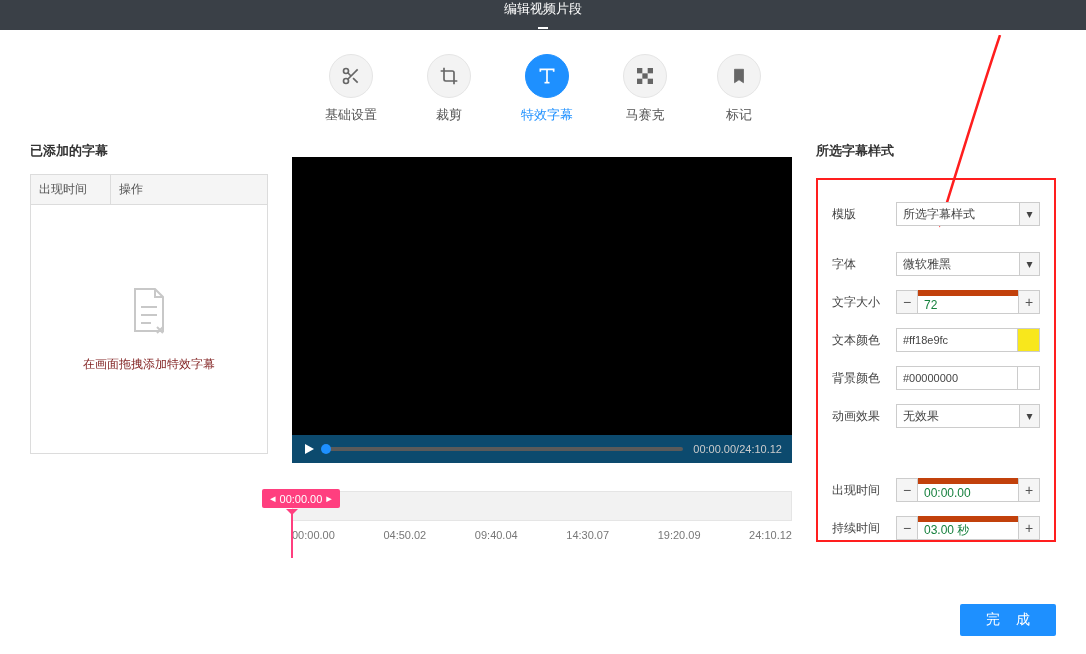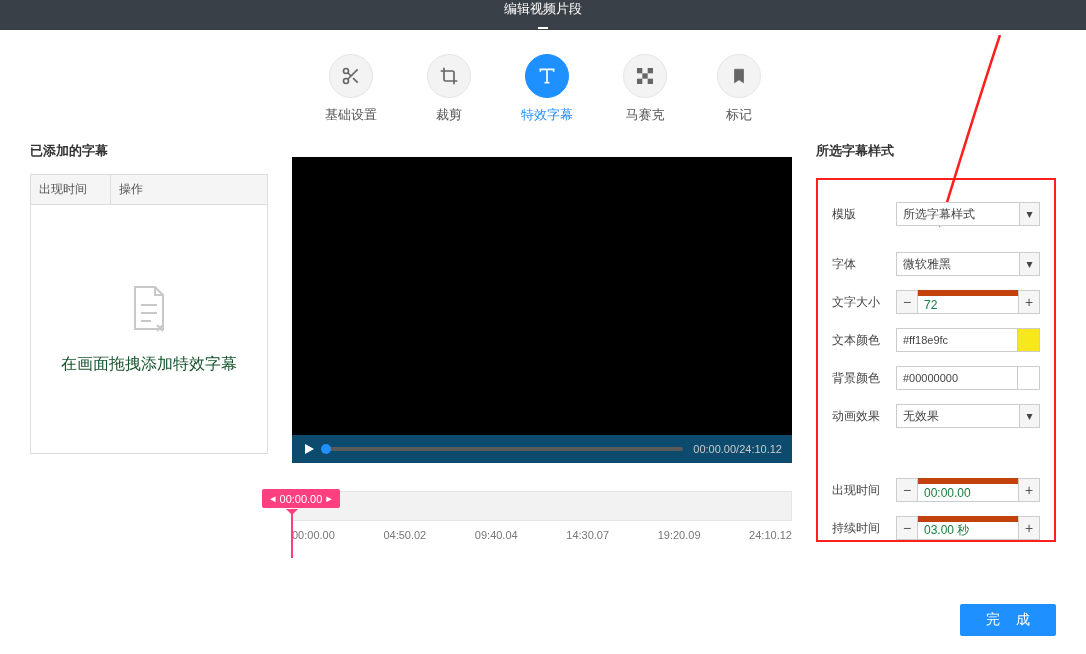--- a/index.html
+++ b/index.html
@@ -30,21 +30,21 @@
   .section-title { font-size: 13px; color: #333; margin-bottom: 14px; font-weight: 600; }
   .subtable { border: 1px solid #dcdcdc; width: 238px; }
   .subtable-head { display: flex; background: #f5f5f5; border-bottom: 1px solid #dcdcdc; }
   .subtable-head > div { padding: 6px 8px; font-size: 12px; color: #555; border-right: 1px solid #dcdcdc; }
   .subtable-head > div:last-child { border-right: none; }
   .sth-c1 { width: 80px; }
   .sth-c2 { flex: 1; }
   .sth-c3 { width: 56px; }
   .subtable-body { height: 248px; display: flex; flex-direction: column; align-items: center; justify-content: center; color: #999; }
   .subtable-body .doc-icon { margin-bottom: 16px; }
-  .subtable-body .hint { font-size: 16px; color: #14532d; }
+  .subtable-body .hint { font-size: 12px; color: #7f1d1d; }
 
   
   .center { width: 510px; }
   .video { width: 500px; height: 278px; background: #000; margin-top: 0; }
   .playbar { width: 500px; height: 28px; background: #0c4a6e; display: flex; align-items: center; padding: 0 10px; gap: 10px; }
   .playbtn { width: 14px; height: 14px; display: flex; align-items: center; justify-content: center; }
   .progress { flex: 1; height: 4px; background: #5a5a5a; position: relative; border-radius: 2px; }
   .progress .thumb { position: absolute; left: 0; top: 50%; transform: translate(-50%, -50%); width: 10px; height: 10px; border-radius: 50%; background: #1e90ff; }
   .timecode { color: #ccc; font-size: 11px; font-family: Arial, sans-serif; }
 

